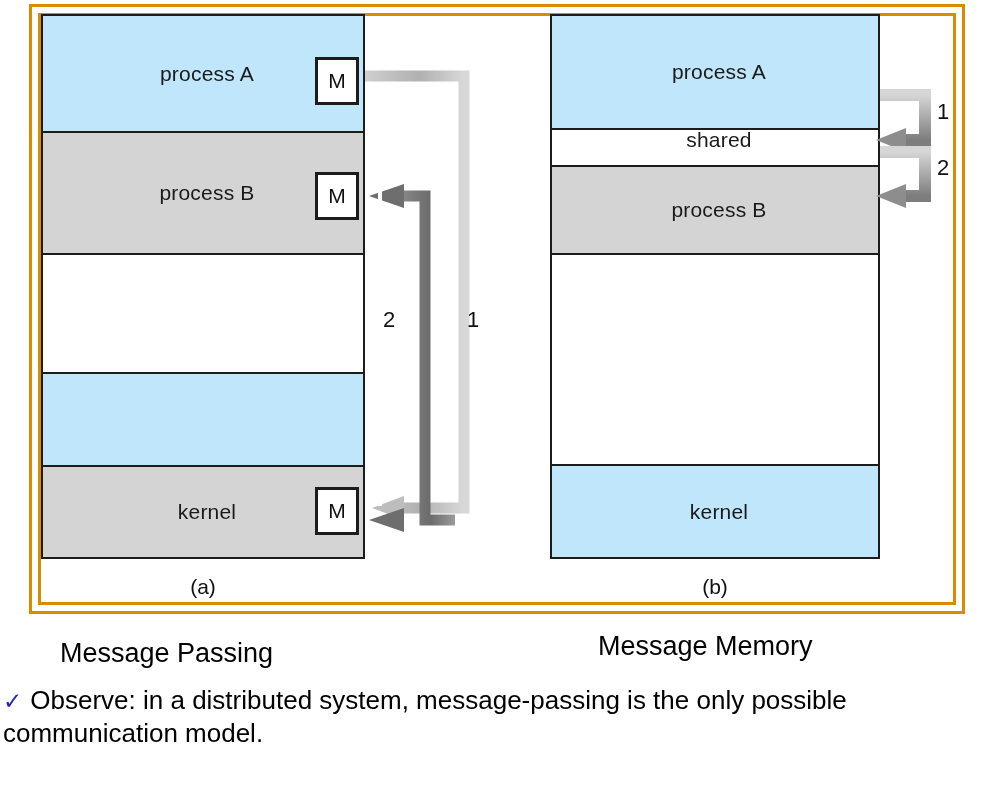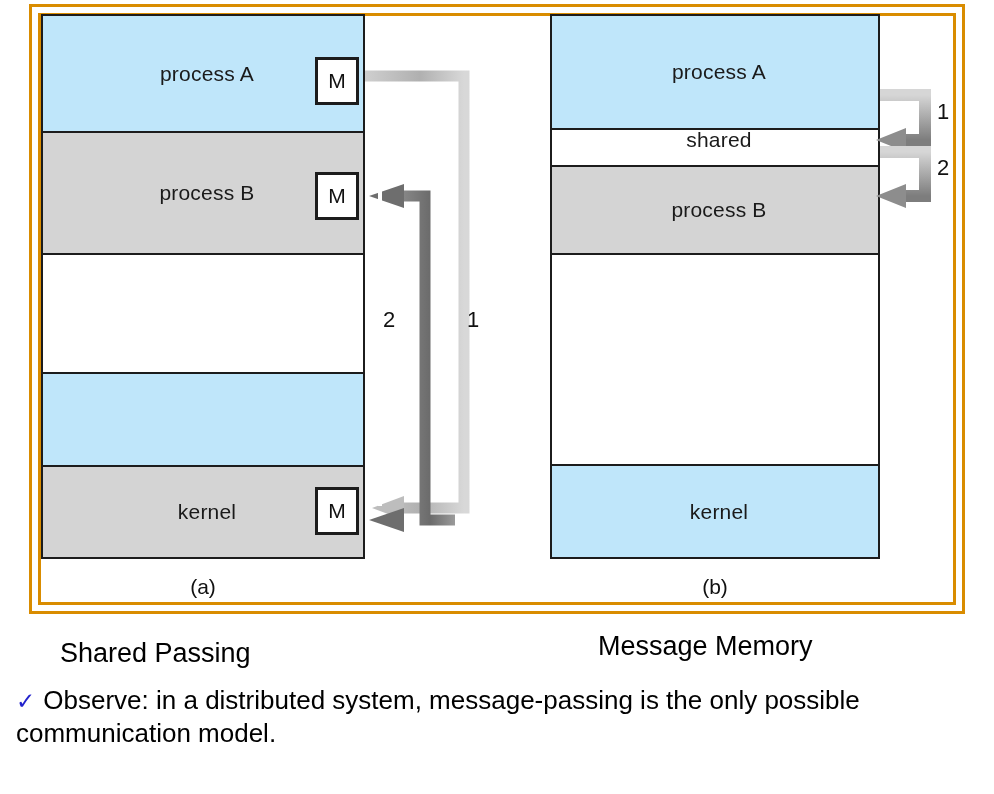--- a/index.html
+++ b/index.html
@@ -90,21 +90,21 @@
   
   .big-title{
     position:absolute;
     font-size:27px;color:#000;
     white-space:nowrap;
   }
 
   
   #observe-block{
     position:absolute;
-    left:16px; top:684px;
+    left:3px; top:684px;
     width:962px;
     font-size:26px;
     color:#000;
     line-height:1.28;
   }
   #observe-check{
     color:#2222cc;
     font-size:23px;
     margin-right:8px;
   }
@@ -231,18 +231,18 @@
     <path d="M 880 152 L 925 152 L 925 196 L 903 196" fill="none" stroke="url(#hookGrad2)" stroke-width="12"></path>
     <polygon points="906,184 876,196 906,208" fill="#8d8d8d"></polygon>
   </g>
 </svg>
 
 <span class="num-label" style="left:937px;top:99px;">1</span>
 <span class="num-label" style="left:937px;top:155px;">2</span>
 
 <div class="sub-caption" style="left:550px;top:575px;width:330px;">(b)</div>
 
-<div class="big-title" style="left:60px;top:638px;">Shared Passing</div>
+<div class="big-title" style="left:60px;top:638px;">Message Passing</div>
 <div class="big-title" style="left:598px;top:631px;">Message Memory</div>
 
 <div id="observe-block">
   <span id="observe-check">✓</span><span>Observe: in a distributed system, message-passing is the only possible communication model.</span>
 </div>
 
 </body></html>

